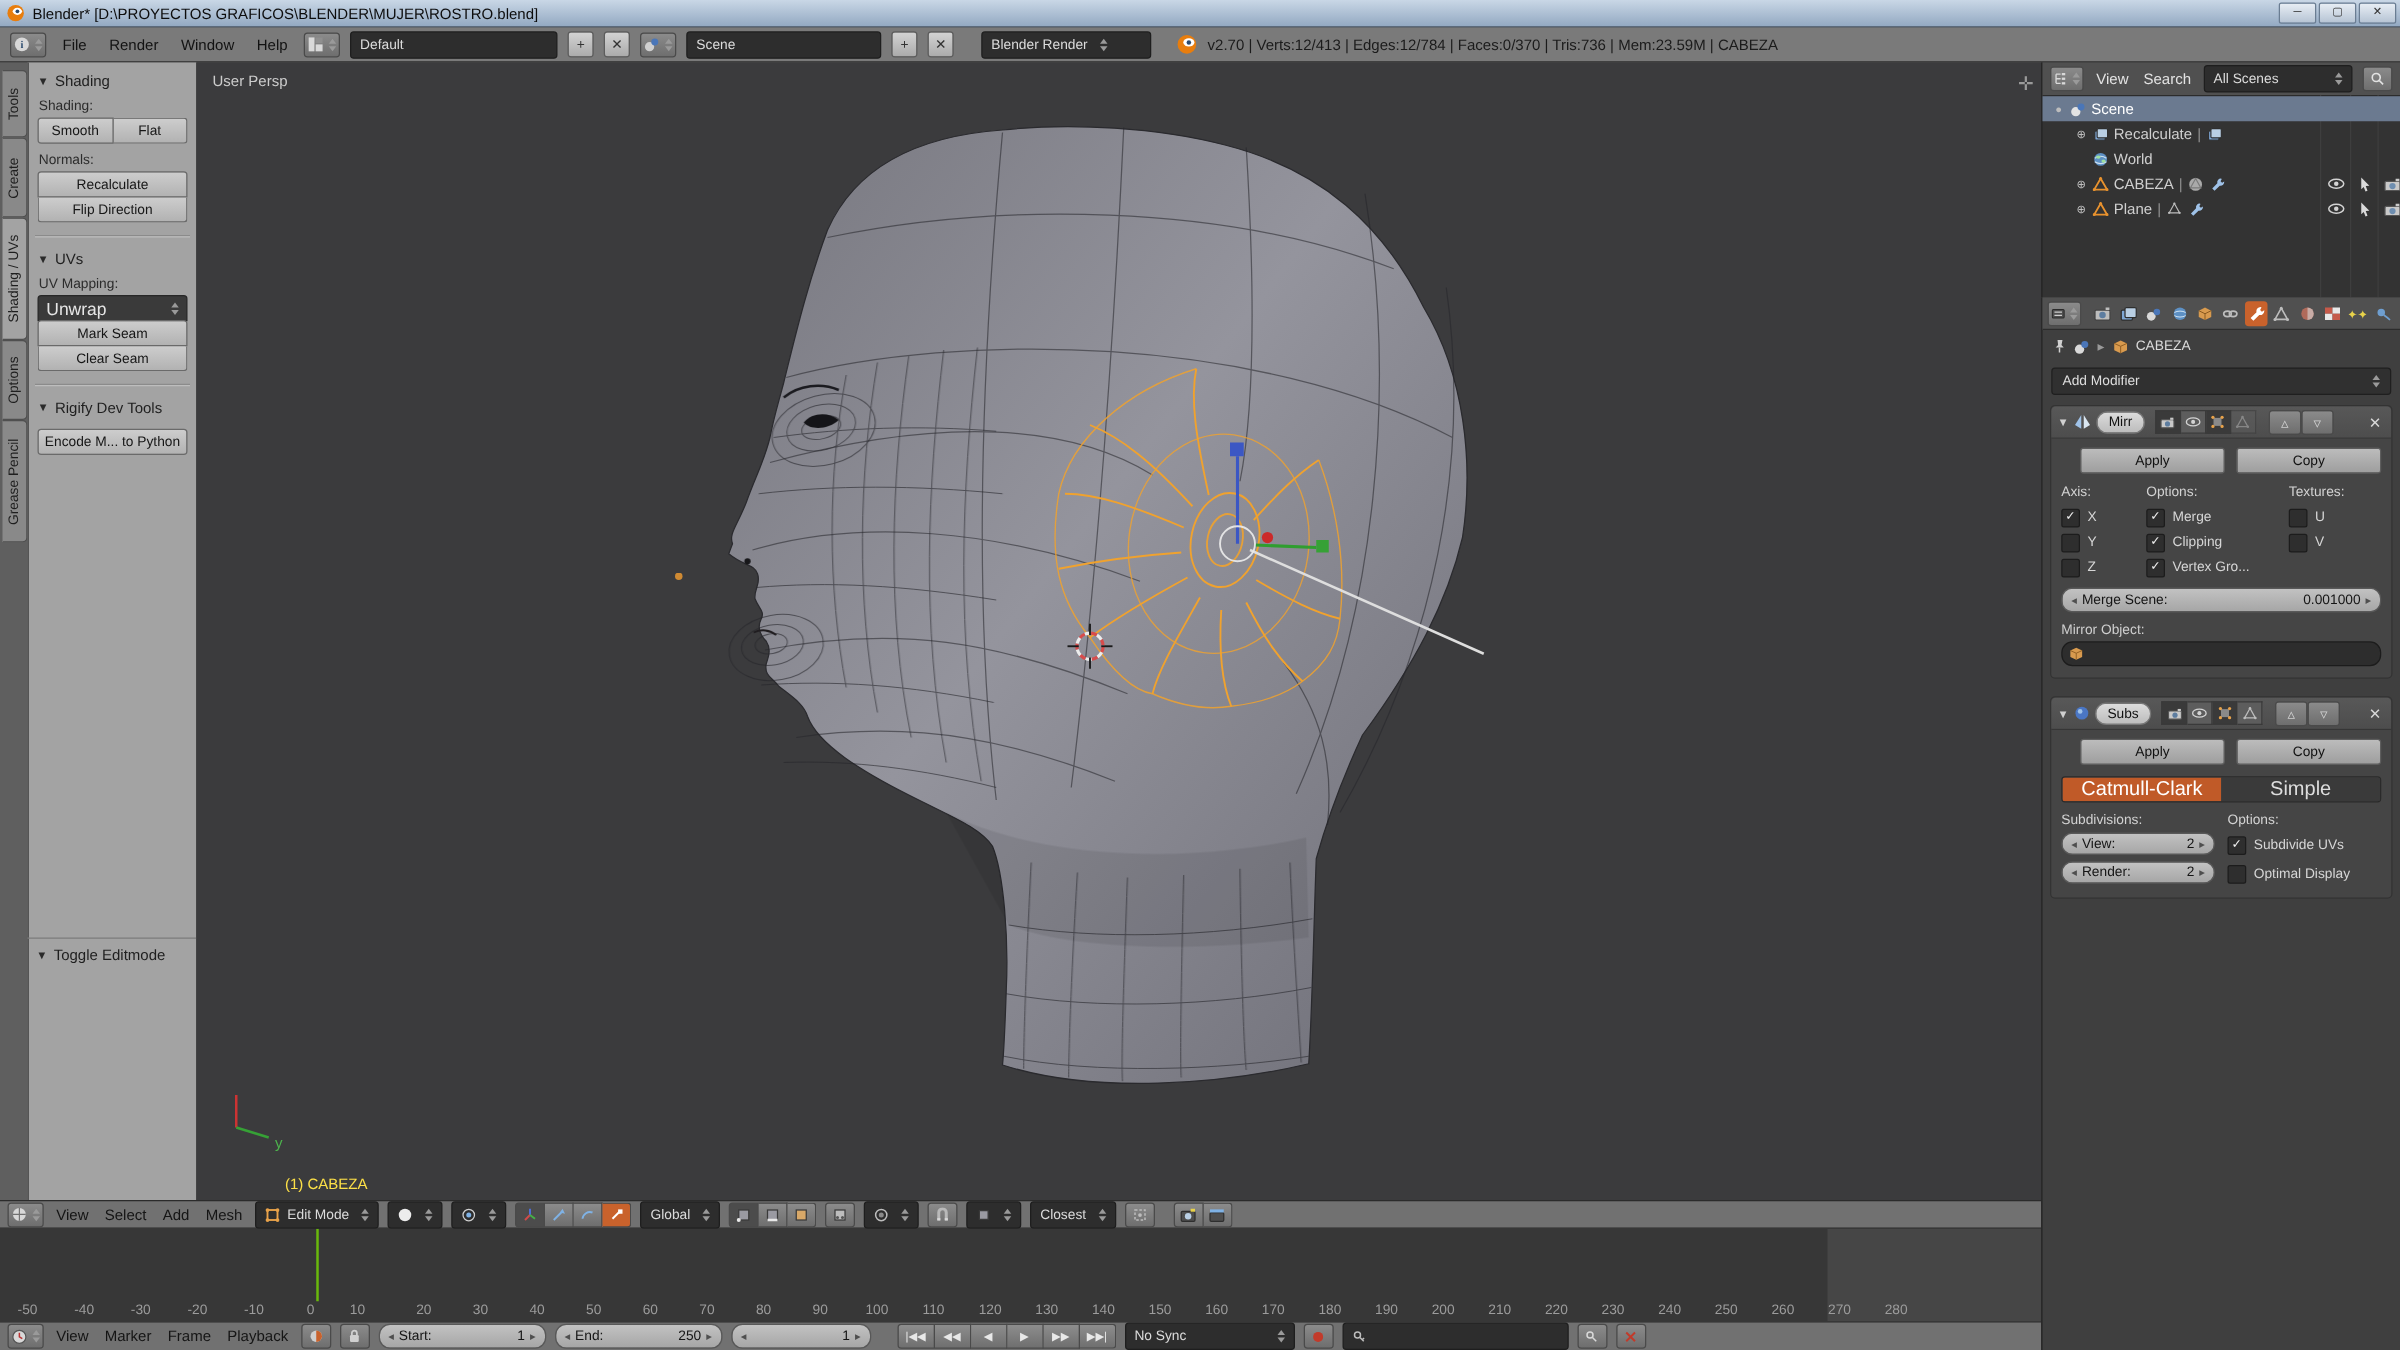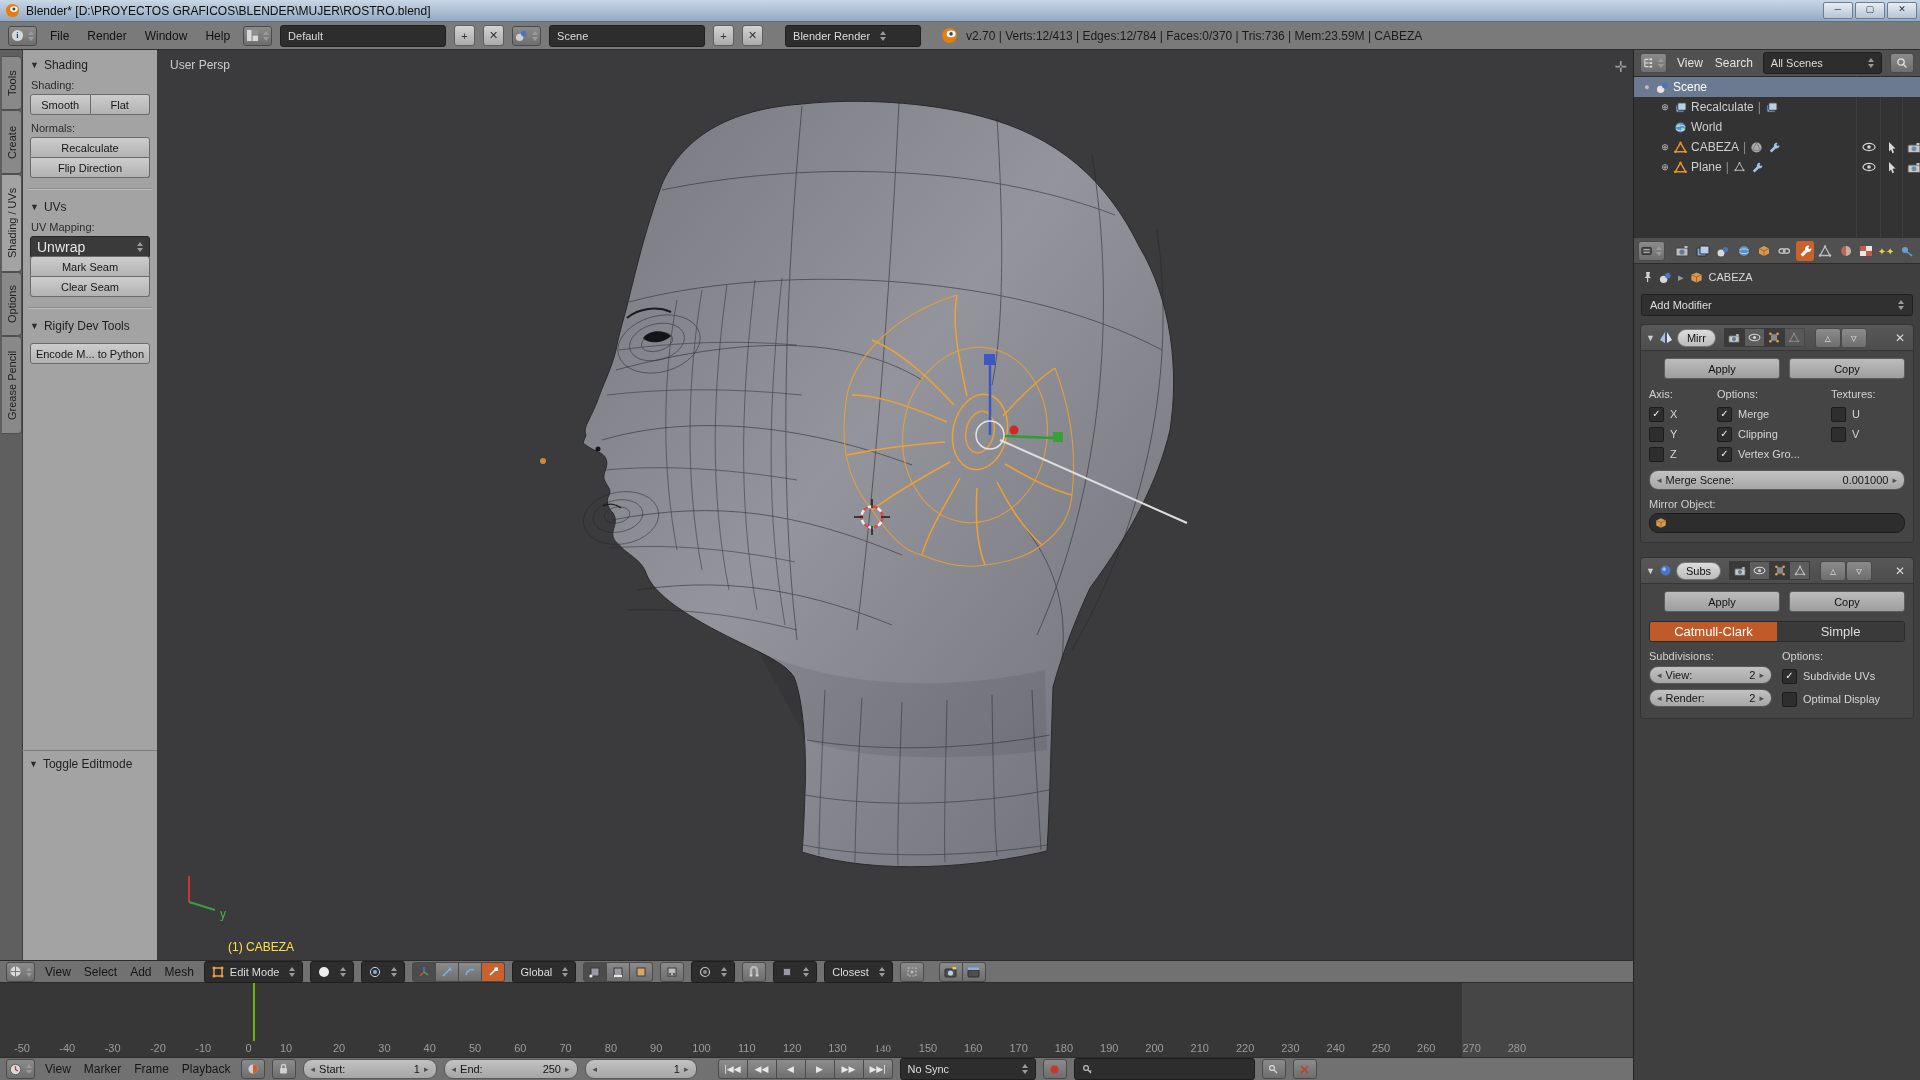--- a/index.html
+++ b/index.html
@@ -106,21 +106,21 @@
           color:#111;display:flex;align-items:center;justify-content:center;font-size:11px;}
   .colgrid{display:grid;grid-template-columns:64px 1fr 74px;column-gap:4px;}
   .collabel{color:#d2d2d2;margin-bottom:4px;}
   .chkrow{display:flex;align-items:center;gap:6px;height:20px;color:#d6d6d6;}
   .chk{width:13px;height:13px;background:#2e2e2e;border:1px solid #1c1c1c;border-radius:2px;color:#f2f2f2;font-size:10px;
        display:inline-flex;align-items:center;justify-content:center;line-height:1;}
   .fieldw{display:flex;margin-top:6px;}
   .fieldw .numf{flex:1;}
   .objf{height:18px;background:#2d2d2d;border:1px solid #1c1c1c;border-radius:9px;display:flex;align-items:center;gap:5px;padding:0 5px;margin-top:3px;}
   .seg{display:flex;height:19px;border:1px solid #2a2a2a;border-radius:3px;overflow:hidden;margin-bottom:8px;}
-  .seg div{flex:1;display:flex;align-items:center;justify-content:center;font-size:13px;}
+  .seg div{flex:1;display:flex;align-items:center;justify-content:center;font-size:16px;}
   .seg .on{background:#c05a28;color:#fff;} .seg .off{background:#3a3a3a;color:#ddd;}
   .twocol{display:grid;grid-template-columns:1fr 1fr;column-gap:10px;}
   svg{display:block;}
 </style>
 </head>
 <body>
 
 <div id="root">
 
   <div class="abs titlebar">
@@ -554,21 +554,21 @@
         <span class="tick" style="left: 429.7px;">40</span>
         <span class="tick" style="left: 475px;">50</span>
         <span class="tick" style="left: 520.3px;">60</span>
         <span class="tick" style="left: 565.6px;">70</span>
         <span class="tick" style="left: 610.9px;">80</span>
         <span class="tick" style="left: 656.2px;">90</span>
         <span class="tick" style="left: 701.5px;">100</span>
         <span class="tick" style="left: 746.8px;">110</span>
         <span class="tick" style="left: 792.1px;">120</span>
         <span class="tick" style="left: 837.4px;">130</span>
-        <span class="tick" style="left: 882.7px; font-family: Liberation Serif, serif;">140</span>
+        <span class="tick" style="left: 882.7px;">140</span>
         <span class="tick" style="left: 928px;">150</span>
         <span class="tick" style="left: 973.3px;">160</span>
         <span class="tick" style="left: 1018.6px;">170</span>
         <span class="tick" style="left: 1063.9px;">180</span>
         <span class="tick" style="left: 1109.2px;">190</span>
         <span class="tick" style="left: 1154.5px;">200</span>
         <span class="tick" style="left: 1199.8px;">210</span>
         <span class="tick" style="left: 1245.1px;">220</span>
         <span class="tick" style="left: 1290.4px;">230</span>
         <span class="tick" style="left: 1335.7px;">240</span>

